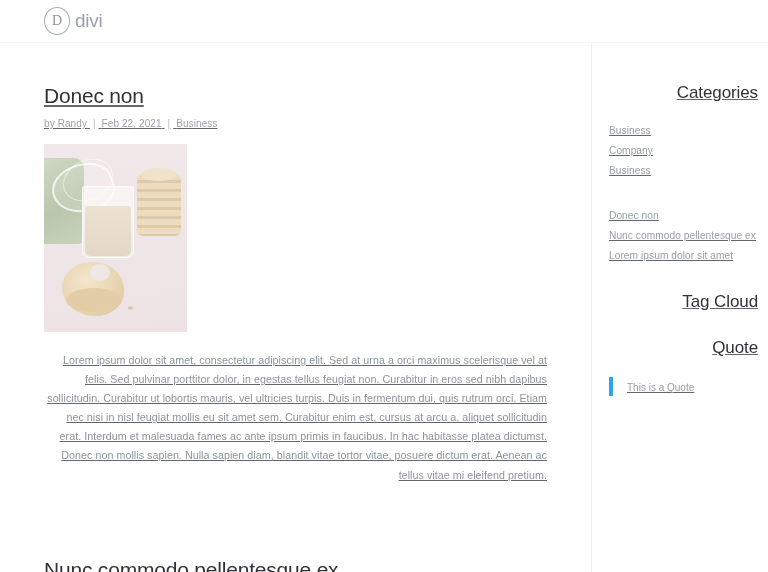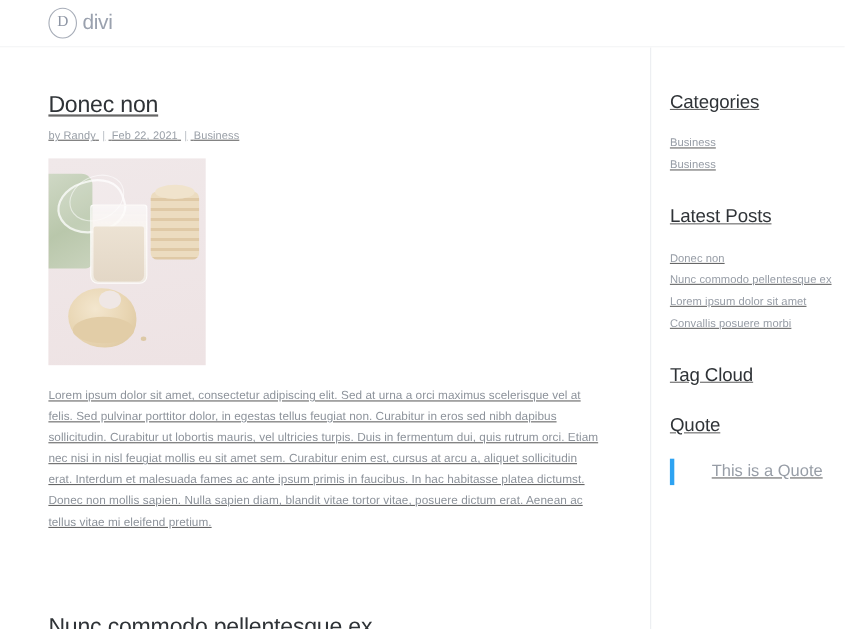--- a/index.html
+++ b/index.html
@@ -128,36 +128,37 @@
     background: #ece5e4;
     position: relative;
     overflow: hidden;
   }
 
   .post-body {
     font-size: 10.7px;
     line-height: 1.78;
     color: #8d939b;
     letter-spacing: 0.05px;
-    text-align: left;
+    text-align: right;
     max-width: 505px;
   }
 
   .spacer-large { height: 64px; }
 
   
   .widget { margin-bottom: 26px; }
 
   .widget-title {
     font-size: 17px;
     color: #2f3337;
     font-weight: 400;
     letter-spacing: -0.1px;
     margin-bottom: 19px;
     line-height: 1.2;
+    text-align: right;
   }
 
   .widget-list { list-style: none; }
   .widget-list li {
     font-size: 10.2px;
     line-height: 1.85;
     color: #979da6;
     cursor: pointer;
     letter-spacing: 0.05px;
     margin-bottom: 1px;
@@ -179,24 +180,23 @@
   .tag-s3 { font-size: 15px; }
   .tag-s4 { font-size: 21.5px; }
   .tag-s5 { font-size: 8px; letter-spacing: 0.1px; }
 
   .quote-block {
     border-left: 4px solid #2ea3f2;
     padding-left: 14px;
     margin-top: 3px;
   }
   .quote-text {
-    font-size: 15px;
+    font-size: 10px;
     color: #979da6;
     line-height: 1.6;
-    margin-left: 20px;
   }
 
   
   .photo-cookies { background: linear-gradient(170deg,#f0e8e9 0%,#efe6e7 40%,#eee3e4 100%); }
   .ph { position: absolute; }
   .ph-napkin {
     left: 0; top: 14px; width: 40px; height: 86px;
     background: linear-gradient(150deg,#cfd8c5 0%,#b9c7ab 55%,#c9d3bd 100%);
     border-radius: 0 10px 6px 0;
   }
@@ -303,31 +303,30 @@
     </article>
 
   </main>
 
   <aside class="sidebar-col">
 
     <section class="widget">
       <h3 class="widget-title">Categories</h3>
       <ul class="widget-list">
         <li>Business</li>
+        <li>Company</li>
         <li>Business</li>
       </ul>
     </section>
 
     <section class="widget">
-      <h3 class="widget-title">Latest Posts</h3>
       <ul class="widget-list">
         <li>Donec non</li>
         <li>Nunc commodo pellentesque ex</li>
         <li>Lorem ipsum dolor sit amet</li>
-        <li>Convallis posuere morbi</li>
       </ul>
     </section>
 
     <section class="widget">
       <h3 class="widget-title">Tag Cloud</h3>
     </section>
 
     <section class="widget">
       <h3 class="widget-title">Quote</h3>
       <blockquote class="quote-block">

